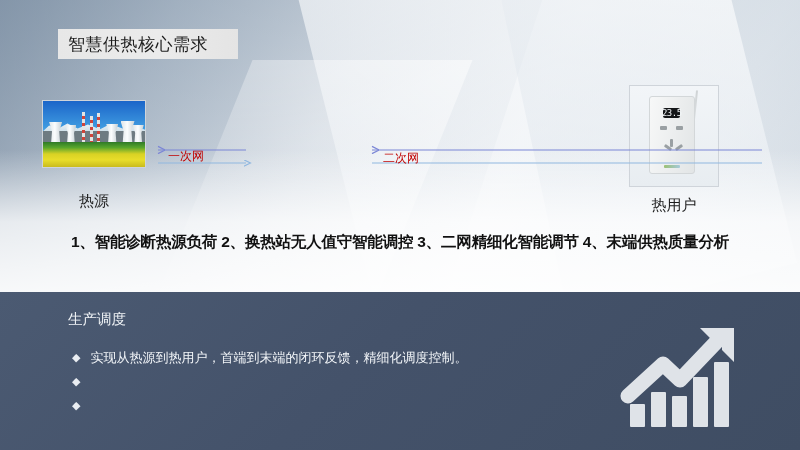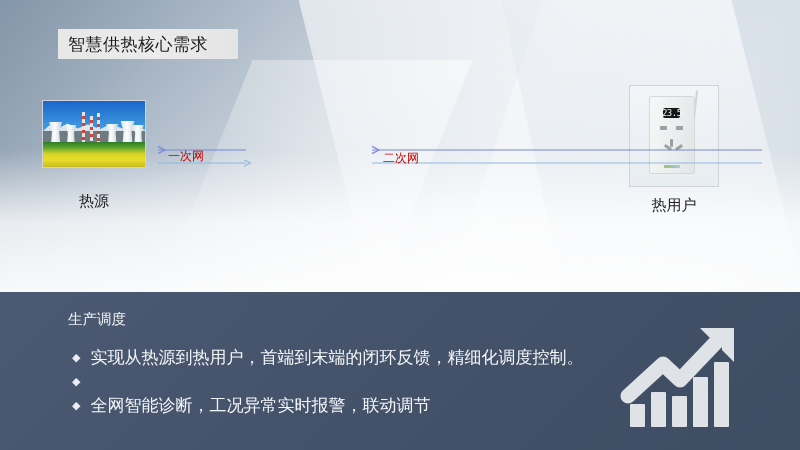--- a/index.html
+++ b/index.html
@@ -165,21 +165,21 @@
   }
   #panel-title {
     position: absolute; left: 68px; top: 18px;
     font-size: 14.5px; color: #f1f4f7;
   }
   #bullets { position: absolute; left: 72px; top: 56px; }
   .bullet { display: flex; align-items: flex-start; margin-bottom: 5px; }
   .diamond {
     color: #e9edf2; font-size: 11px; line-height: 19px; margin-right: 10px;
   }
-  .bullet-text { font-size: 17px; color: #f3f6f9; line-height: 19px; white-space: nowrap; }
+  .bullet-text { font-size: 13px; color: #f3f6f9; line-height: 19px; white-space: nowrap; }
   #growth-icon { position: absolute; right: 52px; top: 30px; width: 130px; height: 105px; }
 </style>
 </head>
 <body>
 
 <div id="slide">
 
   <div class="facet facet-1"></div>
   <div class="facet facet-3"></div>
   <div class="facet facet-2"></div>
@@ -249,35 +249,35 @@
     <line x1="246" y1="150" x2="158" y2="150" stroke="#7b86d6" stroke-width="1.2" marker-end="url(#ah-l)"></line>
     <line x1="158" y1="163" x2="246" y2="163" stroke="#8fb7e0" stroke-width="1.1" marker-end="url(#ah-r)"></line>
 
     <line x1="762" y1="150" x2="372" y2="150" stroke="#7b86d6" stroke-width="1.2" marker-end="url(#ah-l)"></line>
     <line x1="372" y1="163" x2="762" y2="163" stroke="#8fb7e0" stroke-width="1.1"></line>
   </svg>
 
   <div class="net-label" id="label-primary">一次网</div>
   <div class="net-label" id="label-secondary">二次网</div>
 
+  <div id="keypoints">1、智能诊断热源负荷  2、换热站无人值守智能调控  3、二网精细化智能调节  4、末端供热质量分析</div>
 
   <div id="panel">
     <div id="panel-title">生产调度</div>
 
     <div id="bullets">
       <div class="bullet">
         <span class="diamond">◆</span>
         <span class="bullet-text">实现从热源到热用户，首端到末端的闭环反馈，精细化调度控制。</span>
       </div>
       <div class="bullet">
         <span class="diamond">◆</span>
       </div>
       <div class="bullet">
         <span class="diamond">◆</span>
-        <span class="bullet-text">全网智能诊断，工况异常实时报警，联动调节</span>
       </div>
     </div>
 
     <svg id="growth-icon" viewBox="0 0 130 105">
       <g fill="#dfe3e8">
         <rect x="12" y="82" width="15" height="23" rx="1"></rect>
         <rect x="33" y="70" width="15" height="35" rx="1"></rect>
         <rect x="54" y="74" width="15" height="31" rx="1"></rect>
         <rect x="75" y="55" width="15" height="50" rx="1"></rect>
         <rect x="96" y="40" width="15" height="65" rx="1"></rect>

